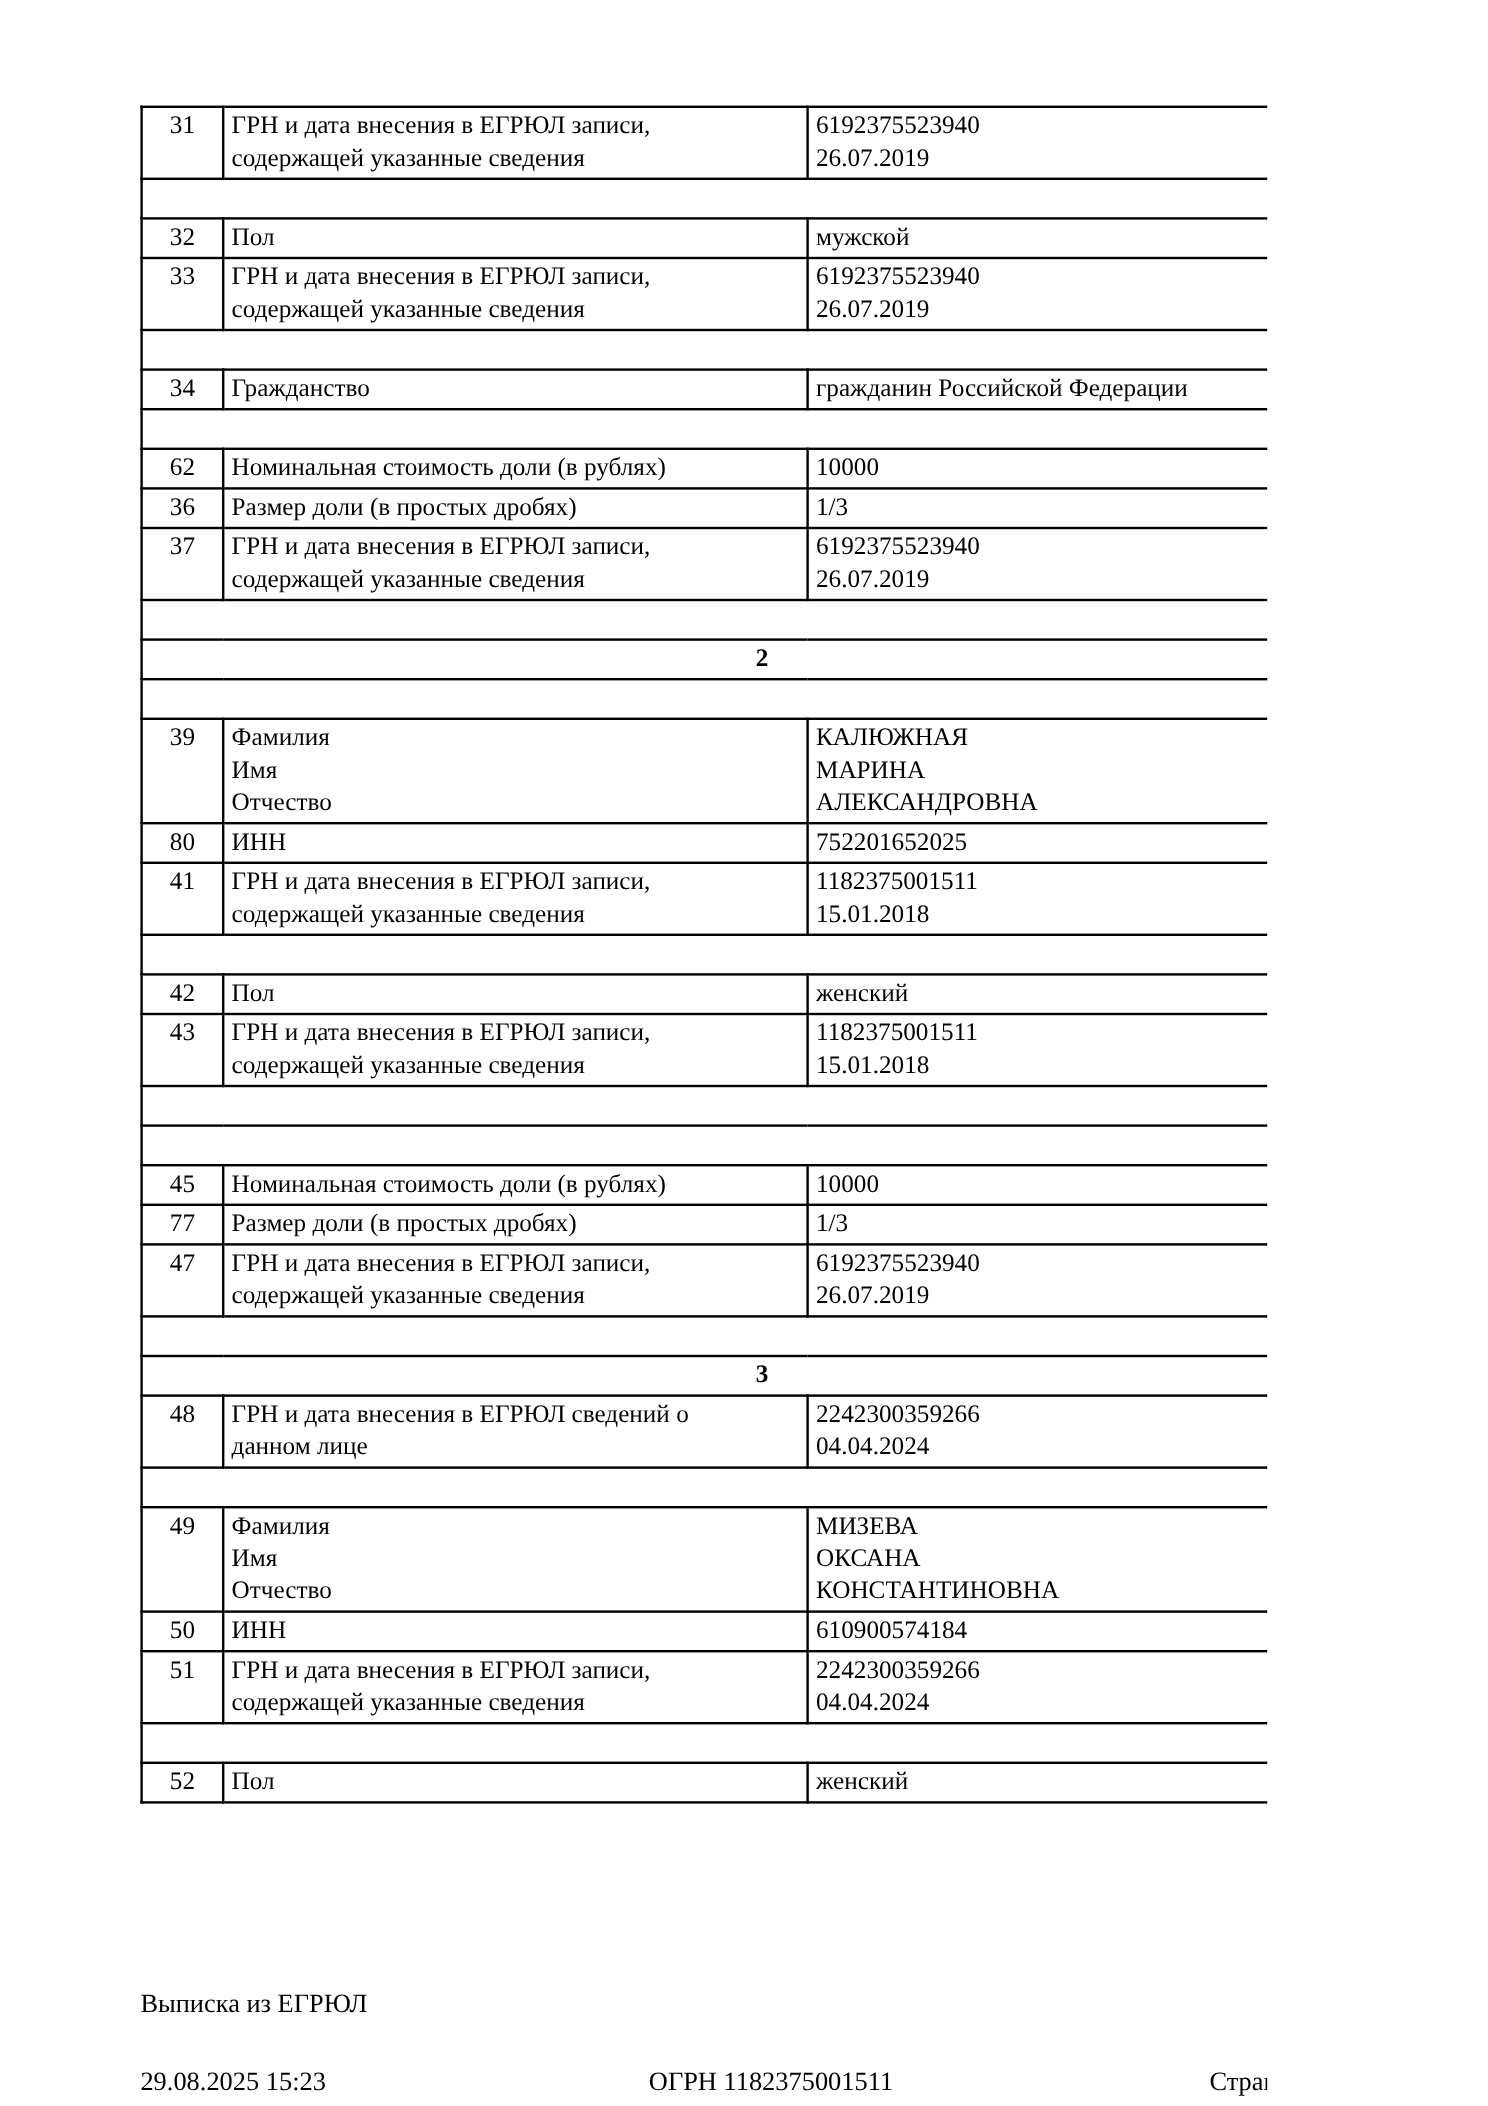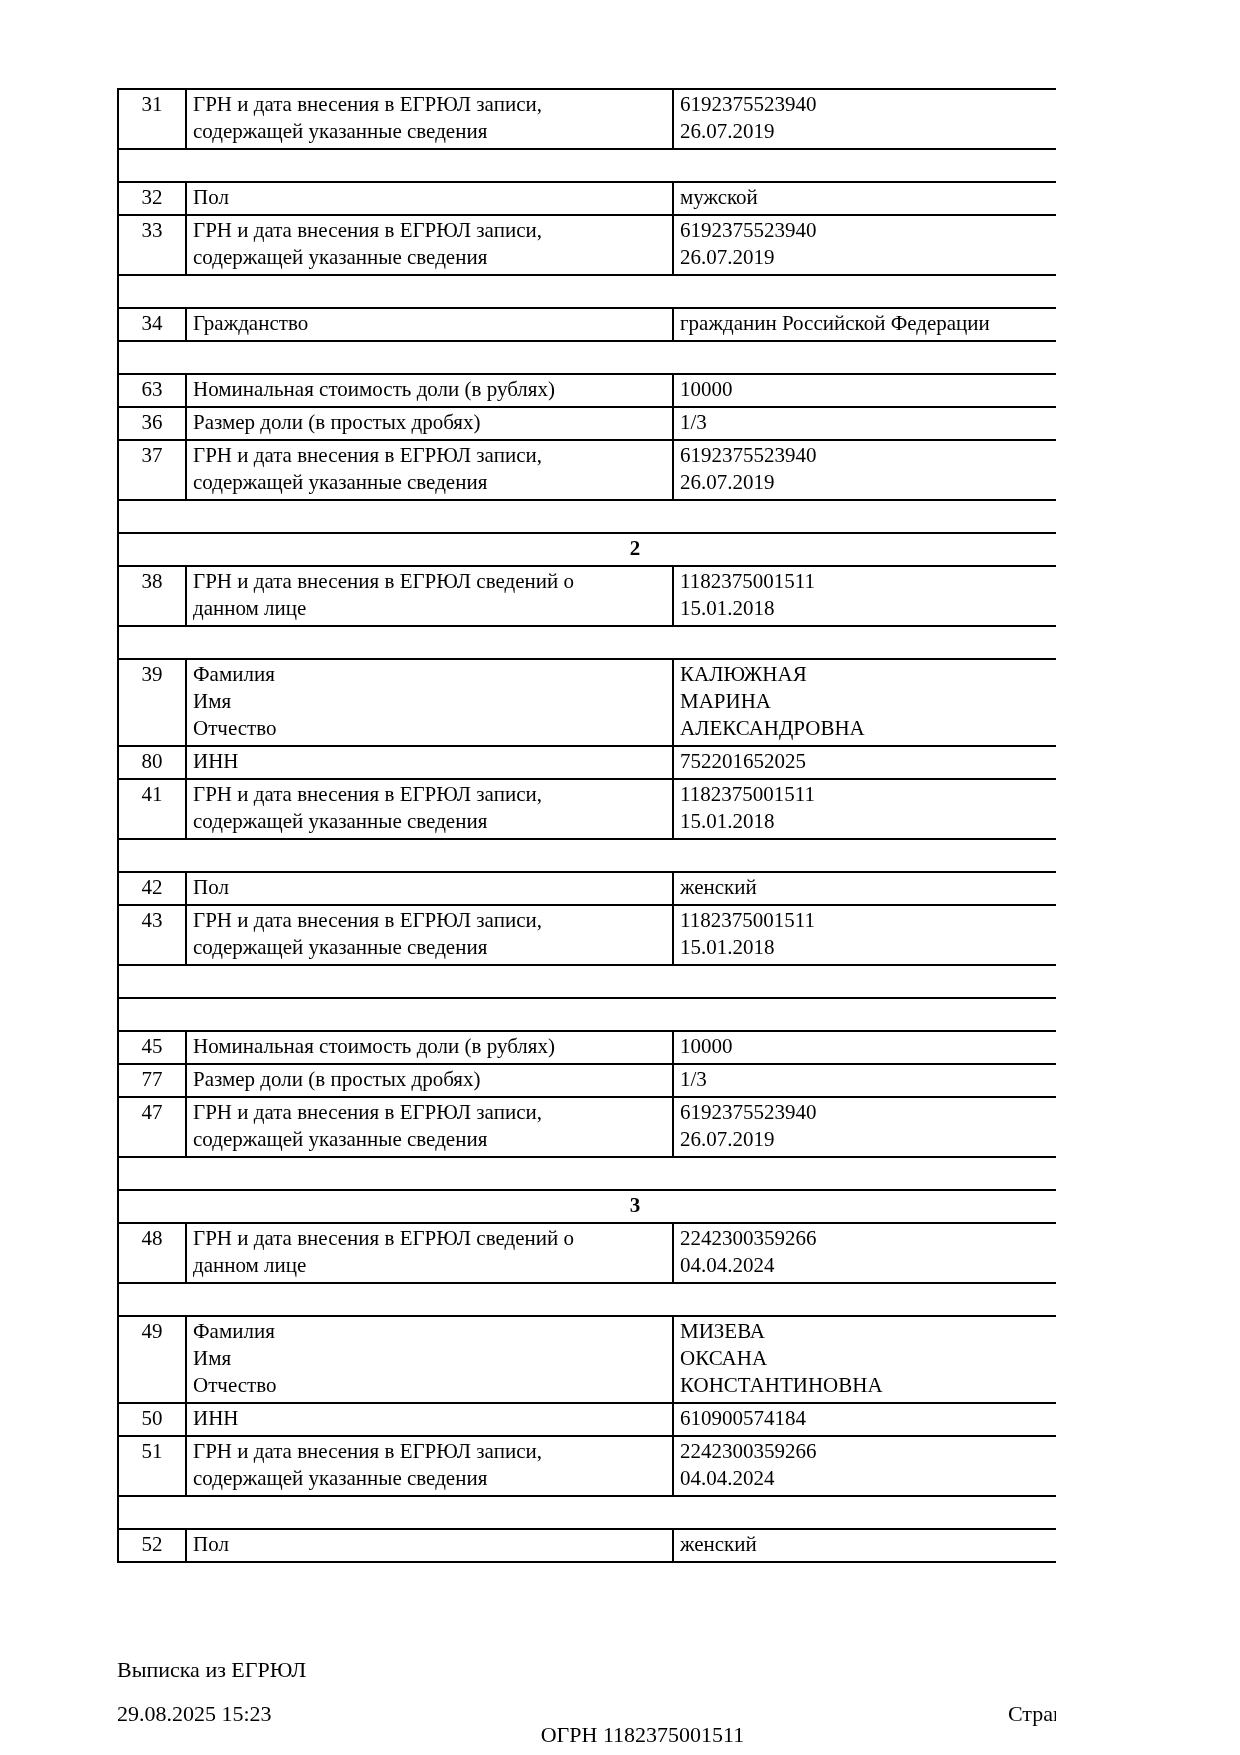--- a/index.html
+++ b/index.html
@@ -51,21 +51,21 @@
   .footer {
     position: absolute;
     left: 117px;
     top: 1659px;
     width: 1051px;
     font-size: 22px;
     line-height: 22px;
   }
   .footer-line2 {
     display: flex;
-    align-items: center;
+    align-items: flex-end;
   }
   .footer-line2 > span { flex: 1 1 0; }
   .footer-center { text-align: center; margin-top: 43px; }
   .footer-right { text-align: right; }
 </style>
 </head>
 <body>
 
 <div class="page">
 
@@ -120,21 +120,21 @@
               <div>Гражданство</div>
             </td>
             <td class="value-cell">
               <div>гражданин Российской Федерации</div>
             </td>
           </tr>
           <tr class="spacer-row">
             <td colspan="3"></td>
           </tr>
           <tr>
-            <td class="num-cell">63</td>
+            <td class="num-cell">62</td>
             <td class="label-cell">
               <div>Номинальная стоимость доли (в рублях)</div>
             </td>
             <td class="value-cell">
               <div>10000</div>
             </td>
           </tr>
           <tr>
             <td class="num-cell">36</td>
             <td class="label-cell">
@@ -153,31 +153,20 @@
             <td class="value-cell">
               <div>6192375523940</div>
               <div>26.07.2019</div>
             </td>
           </tr>
           <tr class="spacer-row">
             <td colspan="3"></td>
           </tr>
           <tr>
             <td colspan="3" class="section-cell">2</td>
-          </tr>
-          <tr>
-            <td class="num-cell">38</td>
-            <td class="label-cell">
-              <div>ГРН и дата внесения в ЕГРЮЛ сведений о</div>
-              <div>данном лице</div>
-            </td>
-            <td class="value-cell">
-              <div>1182375001511</div>
-              <div>15.01.2018</div>
-            </td>
           </tr>
           <tr class="spacer-row">
             <td colspan="3"></td>
           </tr>
           <tr>
             <td class="num-cell">39</td>
             <td class="label-cell">
               <div>Фамилия</div>
               <div>Имя</div>
               <div>Отчество</div>

